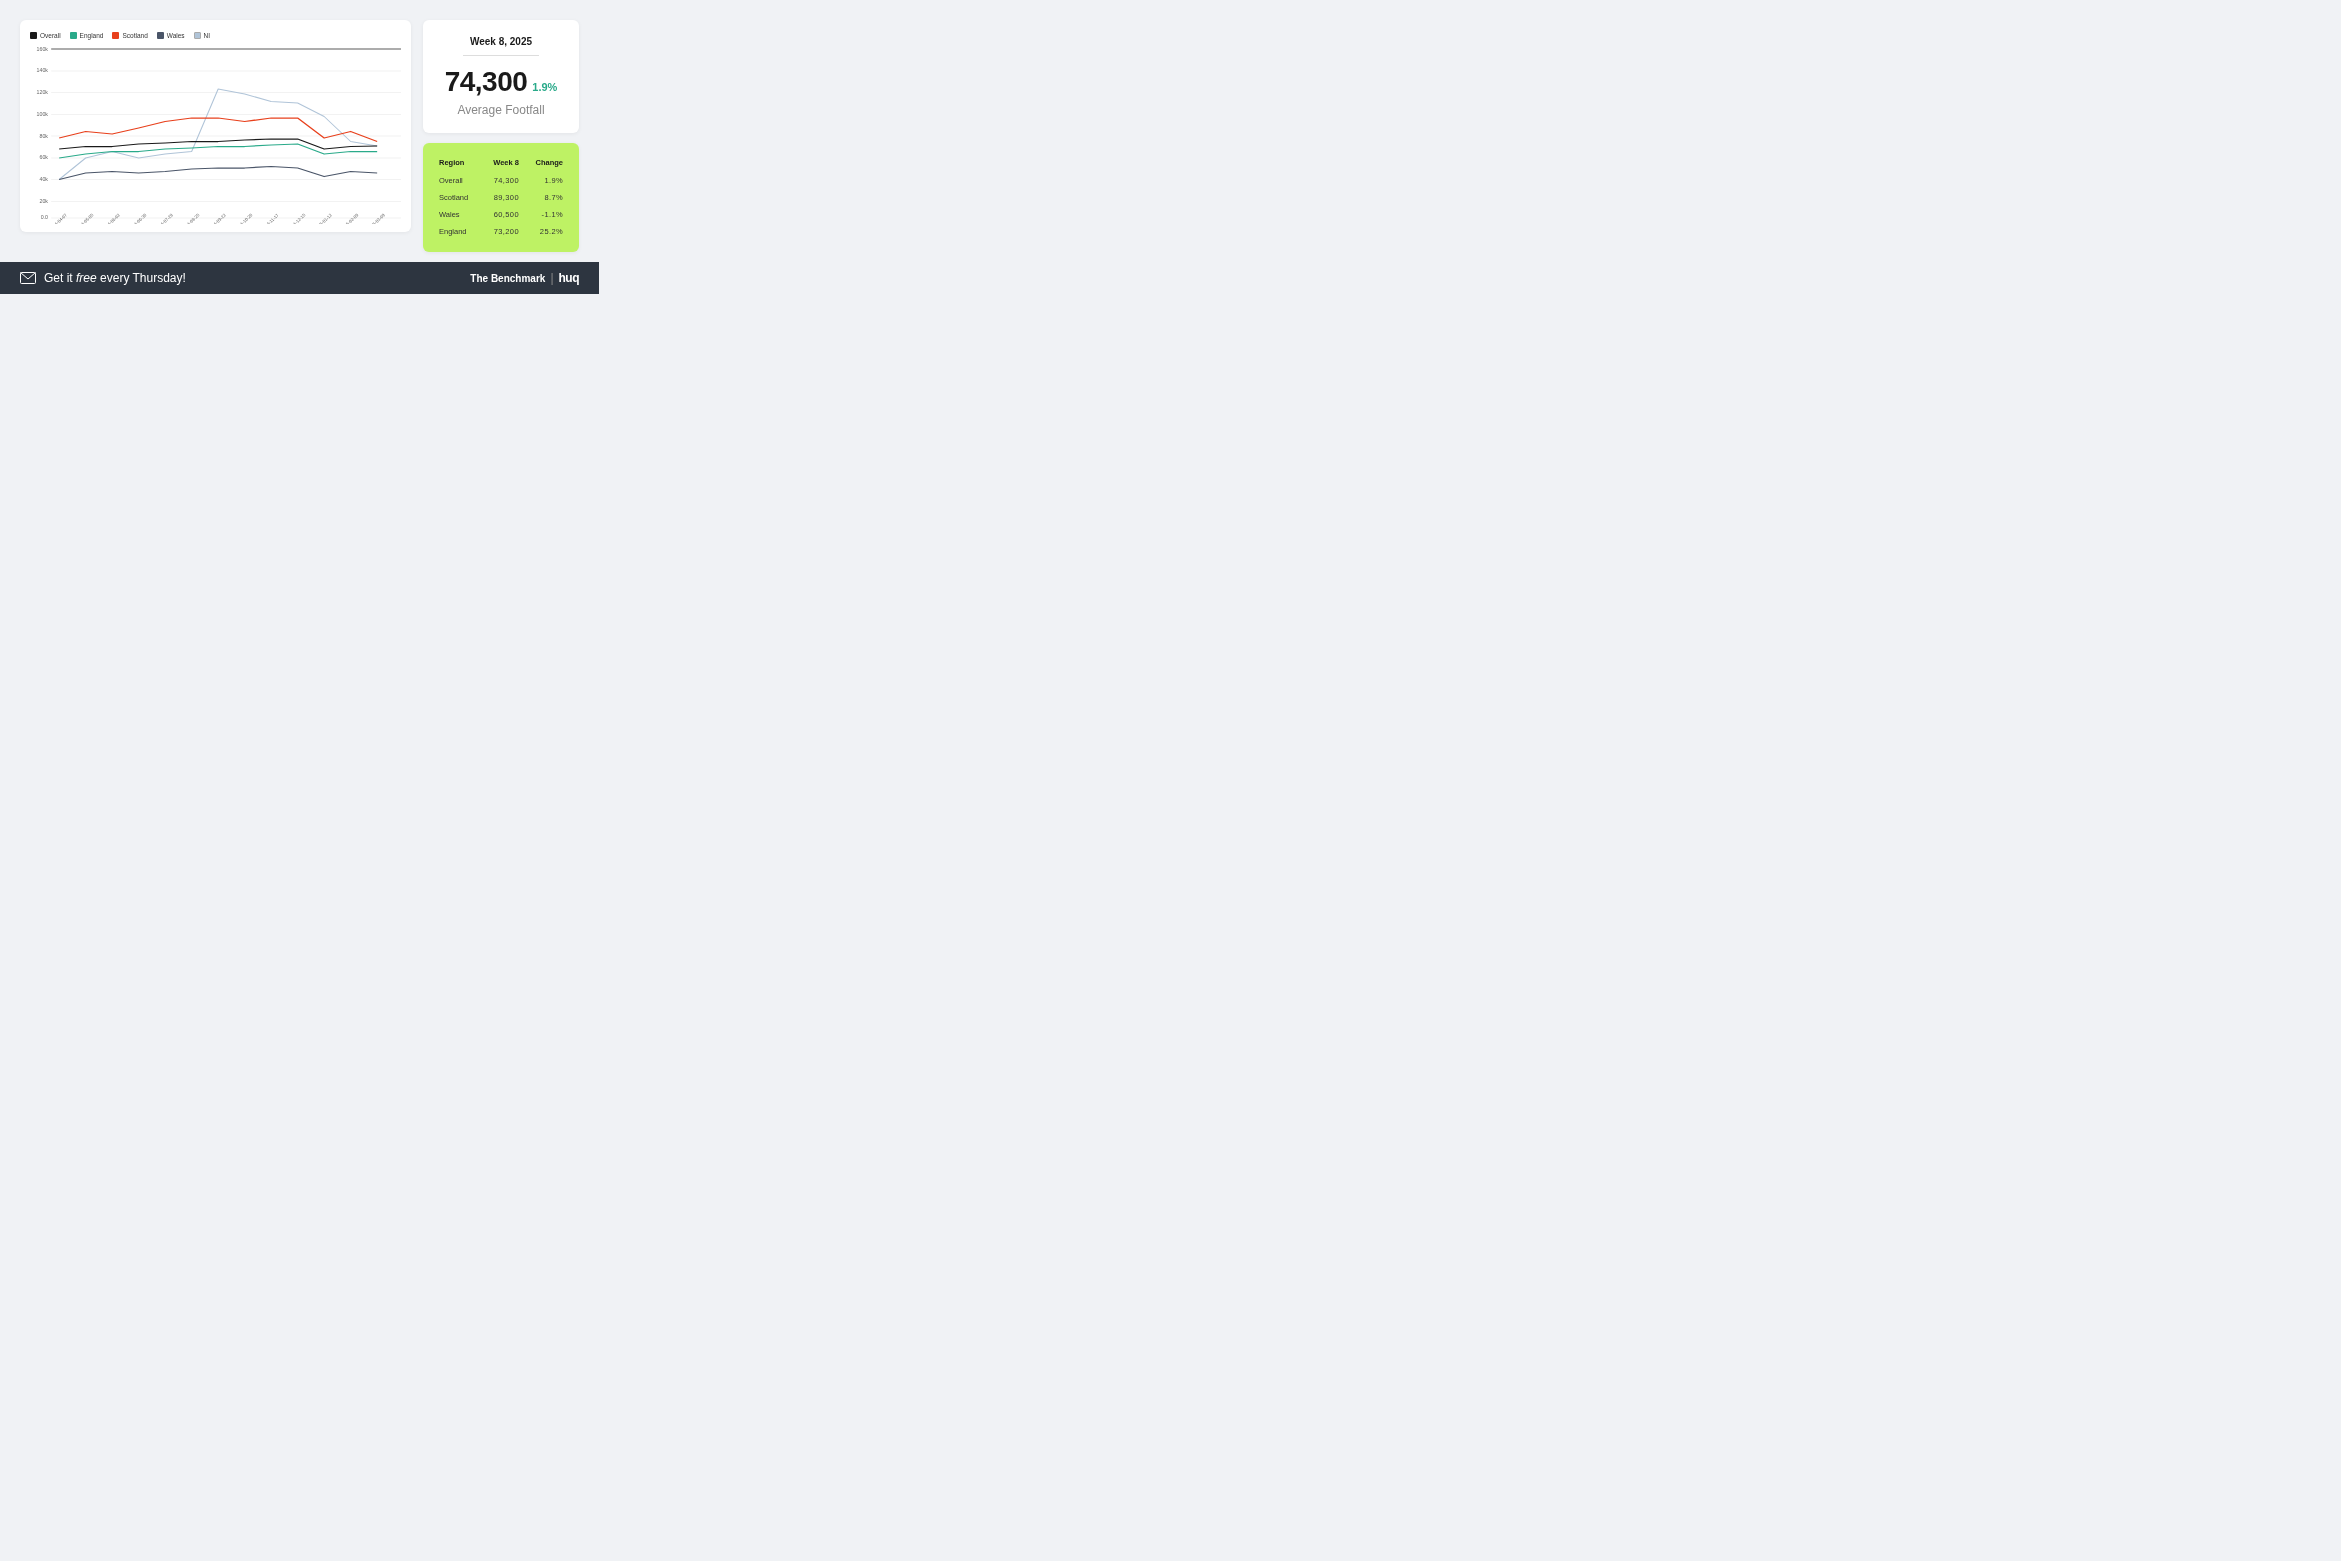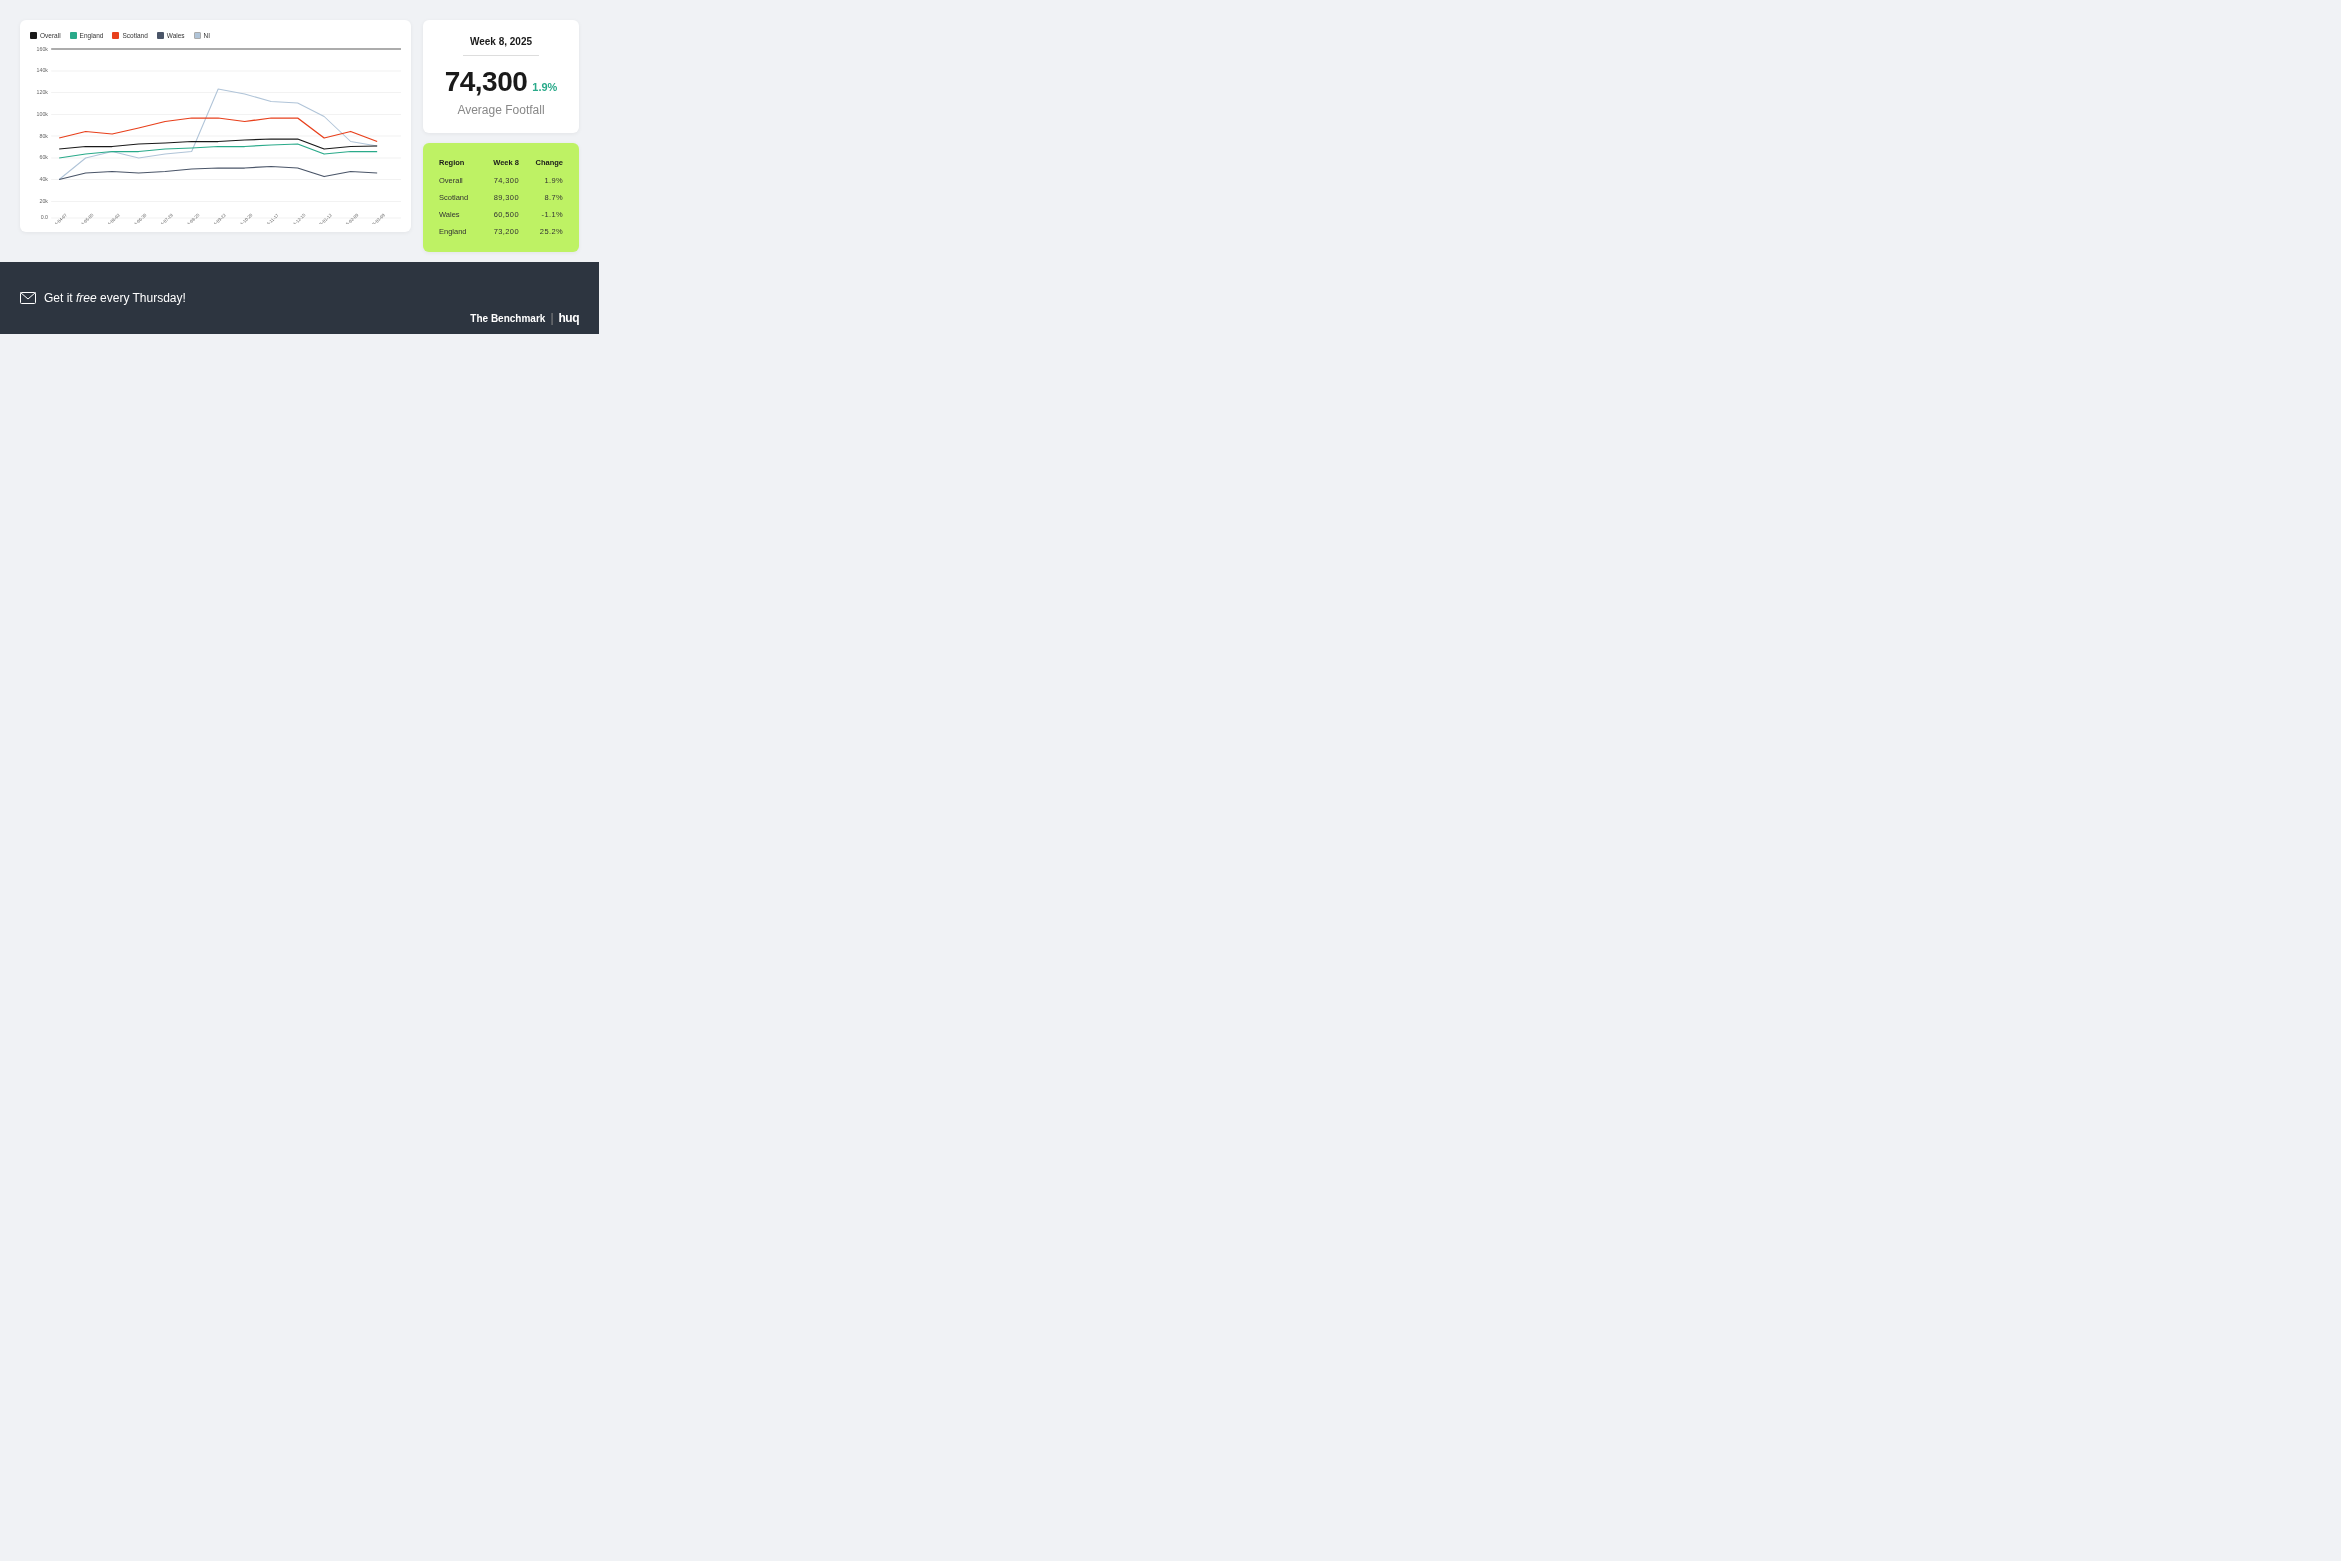--- a/index.html
+++ b/index.html
@@ -230,21 +230,20 @@
       width: 16px;
       height: 12px;
     }
 
     .footer-right {
       font-size: 10px;
       font-weight: 600;
       display: flex;
       align-items: center;
       gap: 5px;
-      margin-top: 40px;
     }
 
     .huq-logo {
       font-size: 12px;
       font-weight: 900;
       letter-spacing: -0.5px;
     }
 
     .pipe {
       color: #888;

